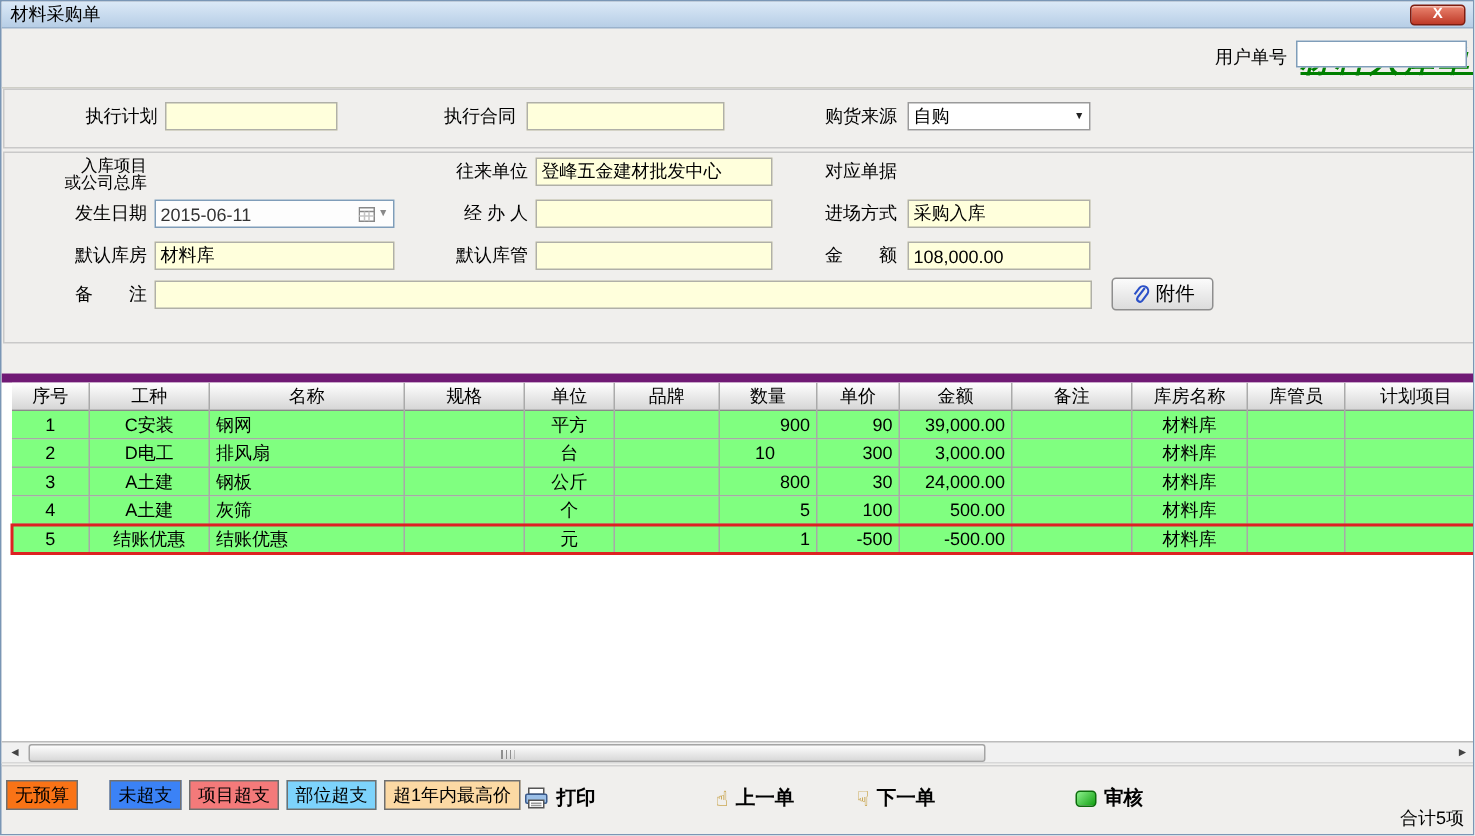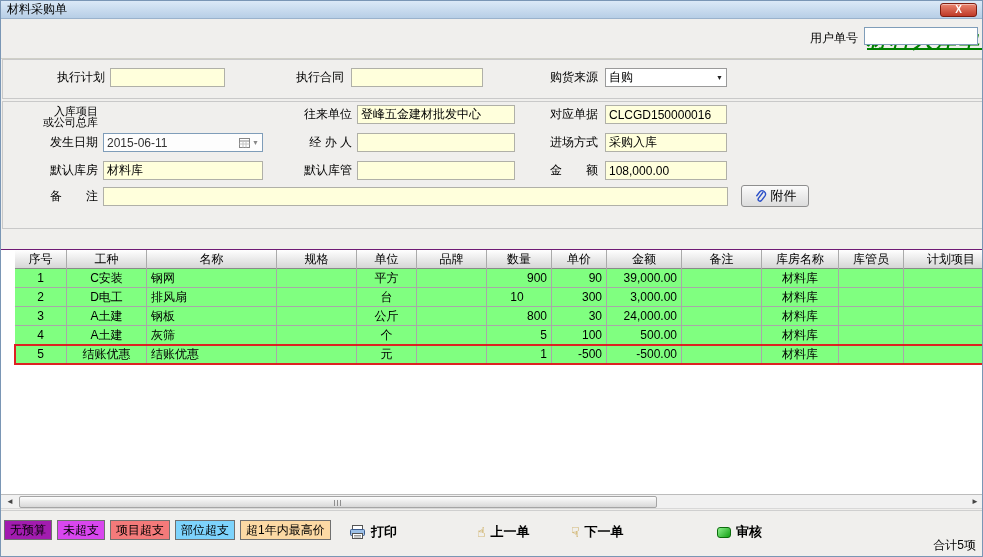--- a/index.html
+++ b/index.html
@@ -41,21 +41,21 @@
     display:flex; align-items:center; padding:0 3px; color:#333; }
   .datefield .dicons { margin-left:auto; display:flex; align-items:center; gap:2px; color:#777; }
   .datefield .darrow { font-size:7px; color:#888; }
 
   .attach-btn { position:absolute; left:738px; top:83px; width:68px; height:22px;
     background:linear-gradient(#fbfbfb,#dcdcdc); border:1px solid #8e8e8e; border-radius:3px;
     display:flex; align-items:center; justify-content:center; gap:4px; font-size:13px; cursor:pointer; }
 
   
   .grid { position:absolute; left:0; top:248px; width:983px; height:245px; background:#fff;
-    border-top:1px solid #701a75; padding-left:14px; overflow:hidden; }
+    border-top:6px solid #701a75; padding-left:7px; overflow:hidden; }
   .tr-head { display:flex; height:19px; background:linear-gradient(#ffffff,#d6d6d6);
     border-bottom:1px solid #8a8a8a; }
   .th { height:19px; border-right:1px solid #aaa; text-align:center; line-height:18px;
     font-size:12px; overflow:hidden; white-space:nowrap; flex:0 0 auto; }
   .tr { display:flex; height:19px; background:#80FF80; border-bottom:1px solid #a8a8a8; }
   .tr.selected { outline:2px solid #DD2222; outline-offset:-1px; position:relative; z-index:2; }
   .td { height:19px; border-right:1px solid #a8a8a8; line-height:18px; font-size:12px;
     overflow:hidden; white-space:nowrap; flex:0 0 auto; }
   .a-c { text-align:center; }
   .a-l { text-align:left; padding-left:4px; }
@@ -114,21 +114,20 @@
 
   <div class="panel panel2">
 
     <span class="flabel two-line" style="left:10px; top:4px; width:85px;">
       <span>入库项目</span><br>
       <span>或公司总库</span>
     </span>
     <span class="flabel" style="left:277px; top:3px; width:72px;">往来单位</span>
     <input class="yinput" style="left: 354px; top: 3px; width: 158px;" value="登峰五金建材批发中心">
     <span class="flabel" style="left:523px; top:3px; width:72px;">对应单据</span>
-    <input class="yinput" style="left: 602px; top: 3px; width: 122px;" value="CLCGD150000016">
 
     <span class="flabel" style="left:10px; top:31px; width:85px;">发生日期</span>
     <div class="datefield" style="left:100px; top:31px; width:160px;">
       <span>2015-06-11</span>
       <span class="dicons">
         <svg width="11" height="11" viewBox="0 0 11 11">
           <rect x="0.5" y="1.5" width="10" height="9" fill="#fff" stroke="#888"></rect>
           <line x1="0.5" y1="4" x2="10.5" y2="4" stroke="#888"></line>
           <line x1="4" y1="4" x2="4" y2="10.5" stroke="#c4c4c4"></line>
           <line x1="7" y1="4" x2="7" y2="10.5" stroke="#c4c4c4"></line>
@@ -257,22 +256,22 @@
   <div class="hscroll">
     <div class="sb-btn sb-left">◄</div>
     <div class="sb-thumb">
       <div class="sb-grip"></div>
     </div>
     <div class="sb-btn sb-right">►</div>
   </div>
 
   <div class="bottombar">
     <div class="legend">
-        <div class="chip" style="background: #a21caf;">无预算</div>
-        <div class="chip" style="background: #d946ef;">未超支</div>
+        <div class="chip" style="background: #f97316;">无预算</div>
+        <div class="chip" style="background: #3b82f6; margin-left: 16px;">未超支</div>
         <div class="chip" style="background: rgb(244, 122, 122);">项目超支</div>
         <div class="chip" style="background: #7dd3fc;">部位超支</div>
         <div class="chip" style="background: rgb(252, 217, 164);">超1年内最高价</div>
       </div>
 
     <div class="toolbtn btn-print">
       <svg width="17" height="16" viewBox="0 0 17 16">
         <rect x="3.5" y="1.5" width="10" height="4" fill="#fff" stroke="#555"></rect>
         <rect x="1.5" y="5.5" width="14" height="6" rx="1" fill="#9cc0e8" stroke="#3a5a8c"></rect>
         <rect x="3.5" y="9.5" width="10" height="5" fill="#fff" stroke="#555"></rect>

